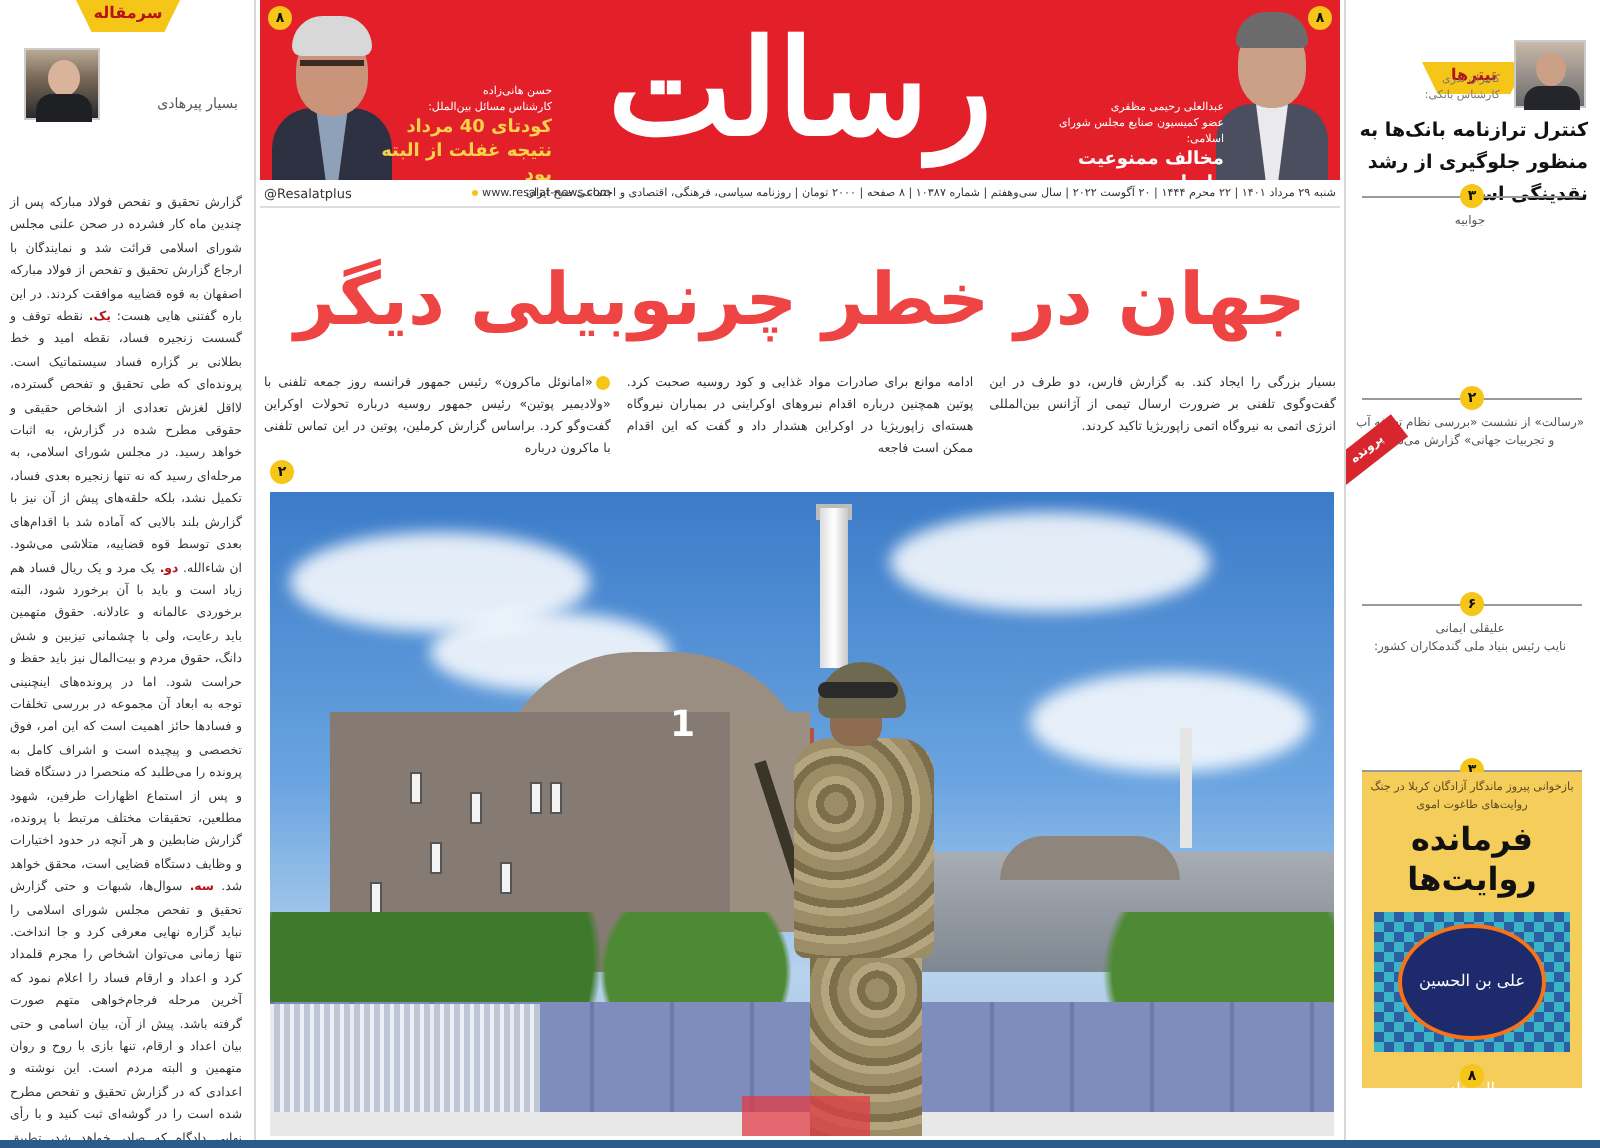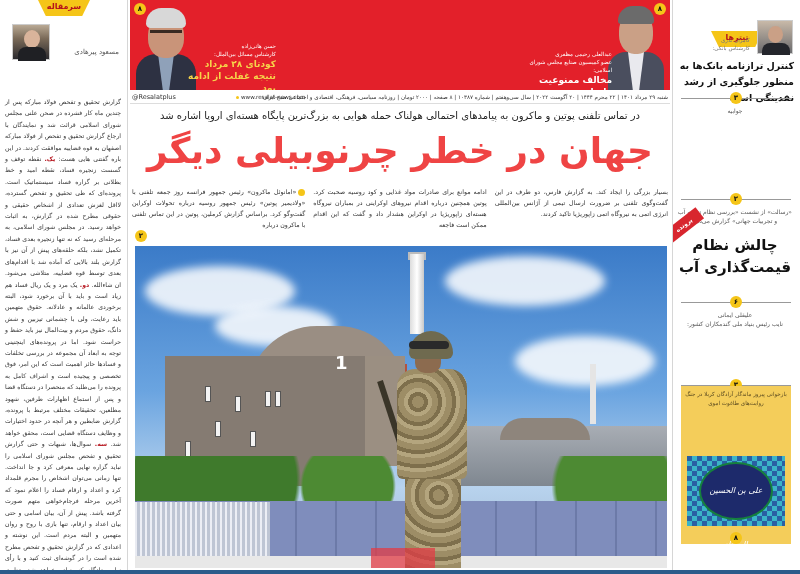--- a/index.html
+++ b/index.html
@@ -95,37 +95,37 @@
   .r-who { position: absolute; top: 36px; right: 48px; width: 70px; font-size: 5.5px; line-height: 8px; color: #777; text-align: right; }
   .r-head { position: absolute; right: 4px; width: 118px; text-align: right; font-weight: bold; color: #111; }
   .r-sub { position: absolute; right: 4px; width: 118px; text-align: center; font-size: 6px; line-height: 9px; color: #555; }
   .divider { position: absolute; left: 8px; width: 110px; height: 1px; background: #999; }
   .divider .page-badge { position: absolute; left: 49px; top: -6px; }
   .ribbon { position: absolute; right: 94px; top: 218px; width: 40px; height: 14px; background: #d8262e; color: #fff; font-size: 6px; font-weight: bold; text-align: center; line-height: 14px; transform: rotate(-38deg); }
   .book { position: absolute; left: 8px; top: 386px; width: 110px; height: 158px; background: #f4cd5a; }
   .book .b-sub { position: absolute; top: 4px; right: 4px; width: 102px; text-align: center; font-size: 5.6px; line-height: 9px; color: #5a4a20; }
   .book .b-title { position: absolute; top: 24px; right: 4px; width: 102px; text-align: center; font-size: 16px; font-weight: bold; line-height: 20px; color: #111; }
   .book .tile { position: absolute; left: 6px; top: 70px; width: 98px; height: 70px; background: repeating-conic-gradient(#3bb4c8 0 25%, #2a5fa3 0 50%) 0 0/10px 10px; }
-  .book .medallion { position: absolute; left: 18px; top: 76px; width: 74px; height: 58px; border-radius: 50%; background: #1d2a6b; border: 2px solid #15803d; color: #fff; font-size: 8px; text-align: center; line-height: 54px; font-style: italic; }
+  .book .medallion { position: absolute; left: 18px; top: 76px; width: 74px; height: 58px; border-radius: 50%; background: #1d2a6b; border: 2px solid #f97316; color: #fff; font-size: 8px; text-align: center; line-height: 54px; }
   .book .page-badge { position: absolute; left: 49px; top: 146px; }
 
   .bottom-bar { position: absolute; left: 0; top: 570px; width: 800px; height: 4px; background: #2b5b8a; }
 </style>
 </head>
 <body>
 
 <div class="page">
 
   <aside class="left-col">
     <div class="section-tag">سرمقاله</div>
     <div class="left-photo">
       <div class="face"></div>
         <div class="suit"></div>
     </div>
-    <div class="left-author">مسعود پیرهادی</div>
+    <div class="left-author">بسیار پیرهادی</div>
     <div class="left-body">
       <span>گزارش تحقیق و تفحص فولاد مبارکه پس از چندین ماه کار فشرده در صحن علنی مجلس شورای اسلامی قرائت شد و نمایندگان با ارجاع گزارش تحقیق و تفحص از فولاد مبارکه اصفهان به قوه قضاییه موافقت کردند. در این باره گفتنی هایی هست:</span>
       <b>یک.</b>
       <span>نقطه توقف و گسست زنجیره فساد، نقطه امید و خط بطلانی بر گزاره فساد سیستماتیک است. پرونده‌ای که طی تحقیق و تفحص گسترده، لااقل لغزش تعدادی از اشخاص حقیقی و حقوقی مطرح شده در گزارش، به اثبات خواهد رسید. در مجلس شورای اسلامی، به مرحله‌ای رسید که نه تنها زنجیره بعدی فساد، تکمیل نشد، بلکه حلقه‌های پیش از آن نیز با گزارش بلند بالایی که آماده شد با اقدام‌های بعدی توسط قوه قضاییه، متلاشی می‌شود. ان شاءالله.</span>
       <b>دو.</b>
       <span>یک مرد و یک ریال فساد هم زیاد است و باید با آن برخورد شود، البته برخوردی عالمانه و عادلانه. حقوق متهمین باید رعایت، ولی با چشمانی تیزبین و شش دانگ، حقوق مردم و بیت‌المال نیز باید حفظ و حراست شود. اما در پرونده‌های اینچنینی توجه به ابعاد آن مجموعه در بررسی تخلفات و فسادها حائز اهمیت است که این امر، فوق تخصصی و پیچیده است و اشراف کامل به پرونده را می‌طلبد که منحصرا در دستگاه قضا و پس از استماع اظهارات طرفین، شهود مطلعین، تحقیقات مختلف مرتبط با پرونده، گزارش ضابطین و هر آنچه در حدود اختیارات و وظایف دستگاه قضایی است، محقق خواهد شد.</span>
       <b>سه.</b>
       <span>سوال‌ها، شبهات و حتی گزارش تحقیق و تفحص مجلس شورای اسلامی را نباید گزاره نهایی معرفی کرد و جا انداخت. تنها زمانی می‌توان اشخاص را مجرم قلمداد کرد و اعداد و ارقام فساد را اعلام نمود که آخرین مرحله فرجام‌خواهی متهم صورت گرفته باشد. پیش از آن، بیان اسامی و حتی بیان اعداد و ارقام، تنها بازی با روح و روان متهمین و البته مردم است. این نوشته و اعدادی که در گزارش تحقیق و تفحص مطرح شده است را در گوشه‌ای ثبت کنید و با رأی نهایی دادگاه که صادر خواهد شد، تطبیق دهید؛ خواهید دید که بسیاری از آنچه در این پرونده، رانت یا تخلف معرفی شده، وجه توجیهی نداشته است.</span>
     </div>
   </aside>
@@ -136,24 +136,25 @@
       <div class="portrait">
         <div class="suit"></div>
           <div class="shirt"></div>
           <div class="face"></div>
           <div class="hair"></div>
           <div class="glasses"></div>
       </div>
       <div class="cap">
         <div class="who">حسن هانی‌زاده</div>
         <div class="who">کارشناس مسائل بین‌الملل:</div>
-        <div class="title y">کودتای ۲۸ مرداد</div>
-        <div class="title y">نتیجه غفلت از ادامه بود</div>
-      </div>
-    </div>
+        <div class="title y">کودتای 40 مرداد</div>
+        <div class="title y">نتیجه غفلت از البته بود</div>
+      </div>
+    </div>
+    <div class="logo-text">رسالت</div>
     <div class="mast-right">
       <span class="page-badge" style="right:4px;top:3px;">۸</span>
       <div class="portrait2">
         <div class="suit"></div>
           <div class="shirt"></div>
           <div class="face"></div>
           <div class="hair"></div>
       </div>
       <div class="cap">
         <div class="who">عبدالعلی رحیمی مظفری</div>
@@ -163,21 +164,20 @@
       </div>
     </div>
   </header>
 
   <div class="info-bar">
     <span class="meta">شنبه ۲۹ مرداد ۱۴۰۱ | ۲۲ محرم ۱۴۴۴ | ۲۰ آگوست ۲۰۲۲ | سال سی‌وهفتم | شماره ۱۰۳۸۷ | ۸ صفحه | ۲۰۰۰ تومان | روزنامه سیاسی، فرهنگی، اقتصادی و اجتماعی صبح ایران</span>
     <span class="site"><span class="dot"></span><span>www.resalat-news.com</span></span>
     <span class="social">@Resalatplus</span>
   </div>
 
-  <div class="kicker">در تماس تلفنی پوتین و ماکرون به پیامدهای احتمالی هولناک حمله هوایی به بزرگ‌ترین پایگاه هسته‌ای اروپا اشاره شد</div>
   <h1 class="headline">جهان در خطر چرنوبیلی دیگر</h1>
   <div class="lead">
     <p><span class="bullet"></span><span>«امانوئل ماکرون» رئیس جمهور فرانسه روز جمعه تلفنی با «ولادیمیر پوتین» رئیس جمهور روسیه درباره تحولات اوکراین گفت‌وگو کرد. براساس گزارش کرملین، پوتین در این تماس تلفنی با ماکرون درباره</span></p>
     <p>ادامه موانع برای صادرات مواد غذایی و کود روسیه صحبت کرد. پوتین همچنین درباره اقدام نیروهای اوکراینی در بمباران نیروگاه هسته‌ای زاپوریژیا در اوکراین هشدار داد و گفت که این اقدام ممکن است فاجعه</p>
     <p>بسیار بزرگی را ایجاد کند. به گزارش فارس، دو طرف در این گفت‌وگوی تلفنی بر ضرورت ارسال تیمی از آژانس بین‌المللی انرژی اتمی به نیروگاه اتمی زاپوریژیا تاکید کردند.</p>
   </div>
   <span class="page-badge photo-badge">۲</span>
 
   <figure class="photo" aria-label="soldier-at-zaporizhzhia-nuclear-plant">
     <div class="cloud" style="left:10px;top:20px;width:150px;height:50px;"></div>
@@ -232,35 +232,35 @@
         <span class="page-badge">۳</span>
       </div>
 
     <div class="r-sub" style="top:106px;">جوابیه</div>
     <div class="divider" style="top:199px;">
         <span class="page-badge">۲</span>
       </div>
 
     <div class="r-sub" style="top:207px;">«رسالت» از نشست «بررسی نظام تعرفه آب و تجربیات جهانی» گزارش می‌دهد</div>
     <div class="ribbon">پرونده</div>
-    <div class="r-head" style="top:234px;font-size:15px;line-height:22px;text-align:center;">چالش نظام قیمت‌گذاری آب</div>
     <div class="divider" style="top:302px;">
         <span class="page-badge">۶</span>
       </div>
 
     <div class="r-sub" style="top:310px;">
       <div>علیقلی ایمانی</div>
       <div>نایب رئیس بنیاد ملی گندمکاران کشور:</div>
     </div>
     <div class="divider" style="top:385px;">
         <span class="page-badge">۳</span>
       </div>
 
     <div class="book">
       <div class="b-sub">بازخوانی پیروز ماندگار آزادگان کربلا در جنگ روایت‌های طاغوت اموی</div>
+      <div class="b-title">فرمانده روایت‌ها</div>
       <div class="tile"></div>
       <div class="medallion">علی بن الحسین السجاد</div>
       <span class="page-badge">۸</span>
     </div>
   </aside>
 
   <div class="bottom-bar"></div>
 </div>
 
 </body></html>

